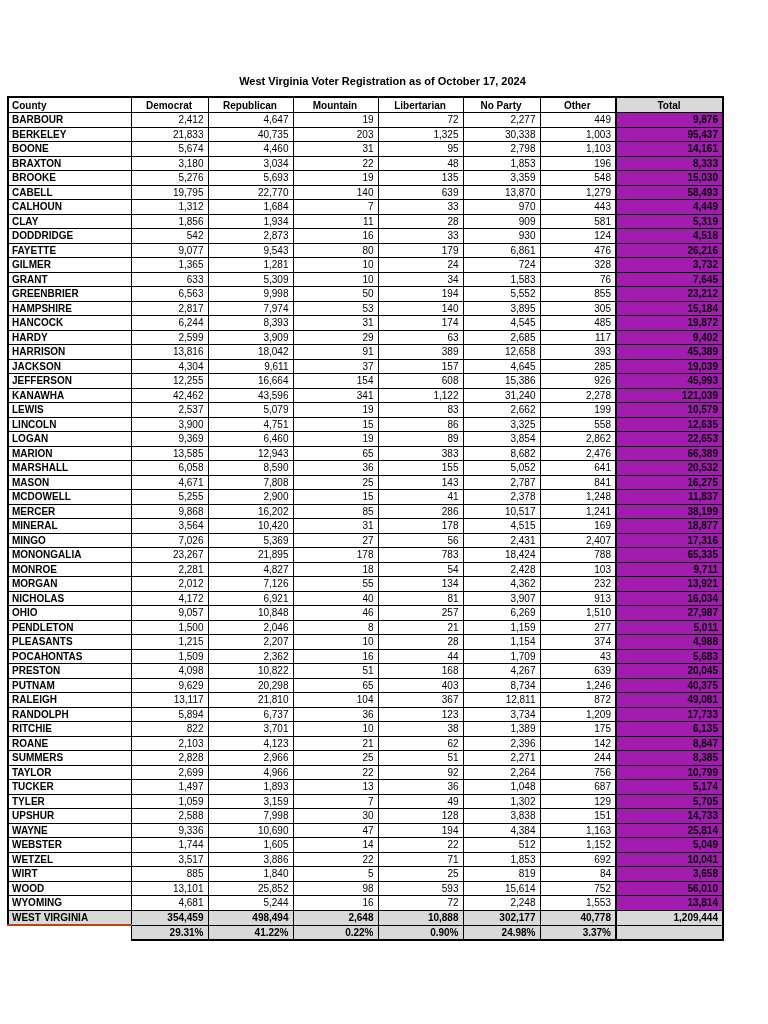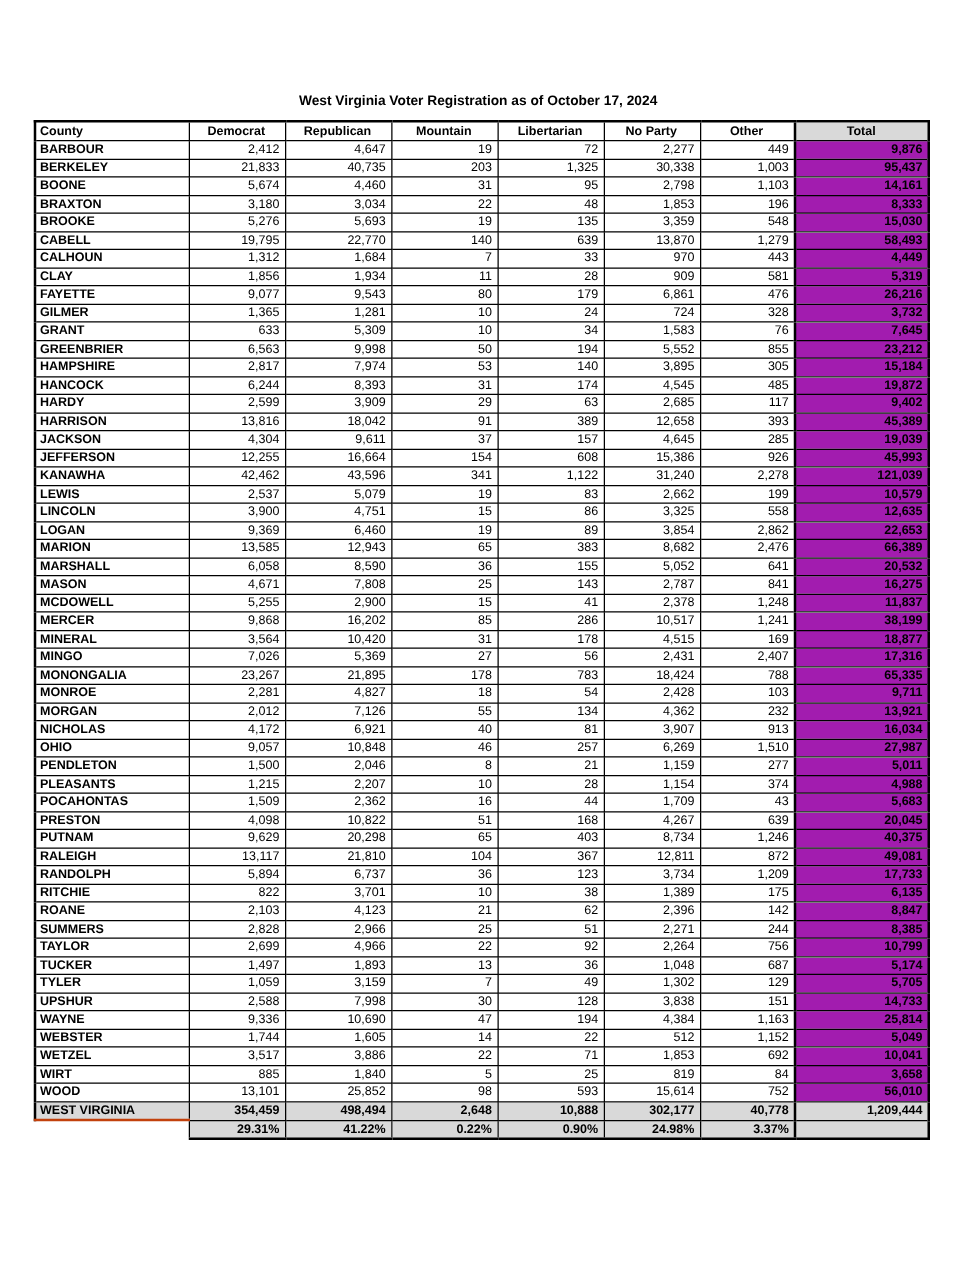--- a/index.html
+++ b/index.html
@@ -6,21 +6,21 @@
   body {
     width:768px; height:1024px; background:#ffffff; position:relative;
     font-family:"Liberation Sans", sans-serif; color:#000;
     -webkit-font-smoothing:antialiased;
   }
   .doc-title {
     position:absolute; left:25px; top:75px; width:715px;
     text-align:center; font-weight:bold; font-size:11px; line-height:13px;
   }
   table.voter {
-    position:absolute; left:27px; top:96px; width:715px;
+    position:absolute; left:7px; top:96px; width:715px;
     border-collapse:collapse; table-layout:fixed;
   }
   .voter th, .voter td {
     border:1px solid #000;
     font-size:10px; line-height:10px;
     padding:2px 4px 1.5px 3px;
     white-space:nowrap; overflow:hidden;
   }
   .voter th { font-weight:bold; text-align:center; padding-top:2.5px; }
   .voter th.h-county { text-align:left; }
@@ -141,20 +141,30 @@
         <td class="county">CLAY</td>
         <td class="num">1,856</td>
         <td class="num">1,934</td>
         <td class="num">11</td>
         <td class="num">28</td>
         <td class="num">909</td>
         <td class="num">581</td>
         <td class="col-total">5,319</td>
       </tr>
       <tr>
+        <td class="county">DODDRIDGE</td>
+        <td class="num">542</td>
+        <td class="num">2,873</td>
+        <td class="num">16</td>
+        <td class="num">33</td>
+        <td class="num">930</td>
+        <td class="num">124</td>
+        <td class="col-total">4,518</td>
+      </tr>
+      <tr>
         <td class="county">FAYETTE</td>
         <td class="num">9,077</td>
         <td class="num">9,543</td>
         <td class="num">80</td>
         <td class="num">179</td>
         <td class="num">6,861</td>
         <td class="num">476</td>
         <td class="col-total">26,216</td>
       </tr>
       <tr>
@@ -589,20 +599,30 @@
       </tr>
       <tr>
         <td class="county">WOOD</td>
         <td class="num">13,101</td>
         <td class="num">25,852</td>
         <td class="num">98</td>
         <td class="num">593</td>
         <td class="num">15,614</td>
         <td class="num">752</td>
         <td class="col-total">56,010</td>
+      </tr>
+      <tr>
+        <td class="county">WYOMING</td>
+        <td class="num">4,681</td>
+        <td class="num">5,244</td>
+        <td class="num">16</td>
+        <td class="num">72</td>
+        <td class="num">2,248</td>
+        <td class="num">1,553</td>
+        <td class="col-total">13,814</td>
       </tr>
       <tr class="state-row">
         <td class="county">WEST VIRGINIA</td>
         <td class="num">354,459</td>
         <td class="num">498,494</td>
         <td class="num">2,648</td>
         <td class="num">10,888</td>
         <td class="num">302,177</td>
         <td class="num">40,778</td>
         <td class="col-total">1,209,444</td>

